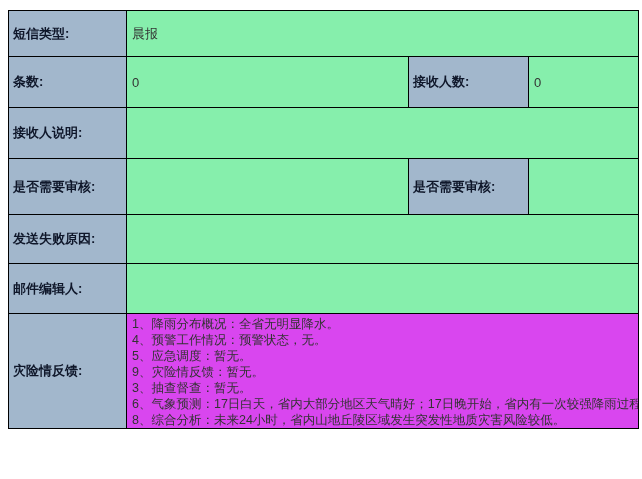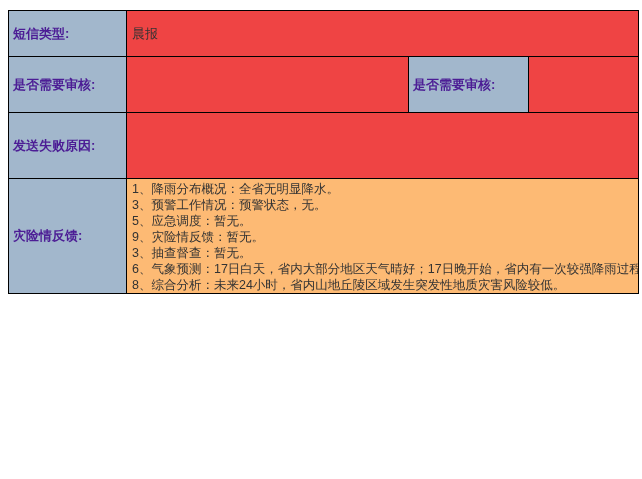--- a/index.html
+++ b/index.html
@@ -25,83 +25,97 @@
   }
   table.detail-table td {
     border: 1px solid #000000;
     overflow: hidden;
     vertical-align: middle;
   }
   td.lbl {
     background: #a2b7cc;
     font-weight: bold;
     font-size: 13px;
-    color: #4c1d95;
+    color: #0f172a;
     padding: 0 0 0 4px;
     text-align: left;
   }
   td.val {
-    background: #ef4444;
+    background: #86efac;
     font-size: 13px;
     color: #333333;
     padding: 0 0 0 5px;
     text-align: left;
   }
   td.content-cell {
-    background: #fdba74;
+    background: #d946ef;
     vertical-align: top;
     padding: 2px 2px 0 5px;
   }
   .content-line {
     font-size: 12.5px;
     line-height: 16px;
     color: #333333;
     white-space: nowrap;
   }
   
   tr.r1 { height: 46px; }
   tr.r2 { height: 51px; }
   tr.r3 { height: 51px; }
   tr.r4 { height: 56px; }
   tr.r5 { height: 51px; }
-  tr.r6 { height: 66px; }
+  tr.r6 { height: 49px; }
   tr.r7 { height: 50px; }
   tr.r8 { height: 115px; }
 </style>
 </head>
 <body>
 
 <div class="page">
   <table class="detail-table">
     <colgroup>
       <col style="width:118px">
       <col style="width:282px">
       <col style="width:120px">
       <col style="width:110px">
     </colgroup>
     <tbody>
       <tr class="r1">
         <td class="lbl">短信类型:</td>
         <td class="val" colspan="3">晨报</td>
       </tr>
+      <tr class="r2">
+        <td class="lbl">条数:</td>
+        <td class="val">0</td>
+        <td class="lbl">接收人数:</td>
+        <td class="val">0</td>
+      </tr>
+      <tr class="r3">
+        <td class="lbl">接收人说明:</td>
+        <td class="val" colspan="3"></td>
+      </tr>
       <tr class="r4">
         <td class="lbl">是否需要审核:</td>
         <td class="val"></td>
         <td class="lbl">是否需要审核:</td>
         <td class="val"></td>
       </tr>
       <tr class="r6">
         <td class="lbl">发送失败原因:</td>
         <td class="val" colspan="3"></td>
       </tr>
+      <tr class="r7">
+        <td class="lbl">邮件编辑人:</td>
+        <td class="val" colspan="3"></td>
+      </tr>
       <tr class="r8">
         <td class="lbl">灾险情反馈:</td>
         <td class="content-cell" colspan="3">
           <div class="content-line">1、降雨分布概况：全省无明显降水。</div>
-          <div class="content-line">3、预警工作情况：预警状态，无。</div>
+          <div class="content-line">4、预警工作情况：预警状态，无。</div>
           <div class="content-line">5、应急调度：暂无。</div>
           <div class="content-line">9、灾险情反馈：暂无。</div>
           <div class="content-line">3、抽查督查：暂无。</div>
           <div class="content-line">6、气象预测：17日白天，省内大部分地区天气晴好；17日晚开始，省内有一次较强降雨过程。</div>
           <div class="content-line">8、综合分析：未来24小时，省内山地丘陵区域发生突发性地质灾害风险较低。</div>
         </td>
       </tr>
     </tbody>
   </table>
 </div>

